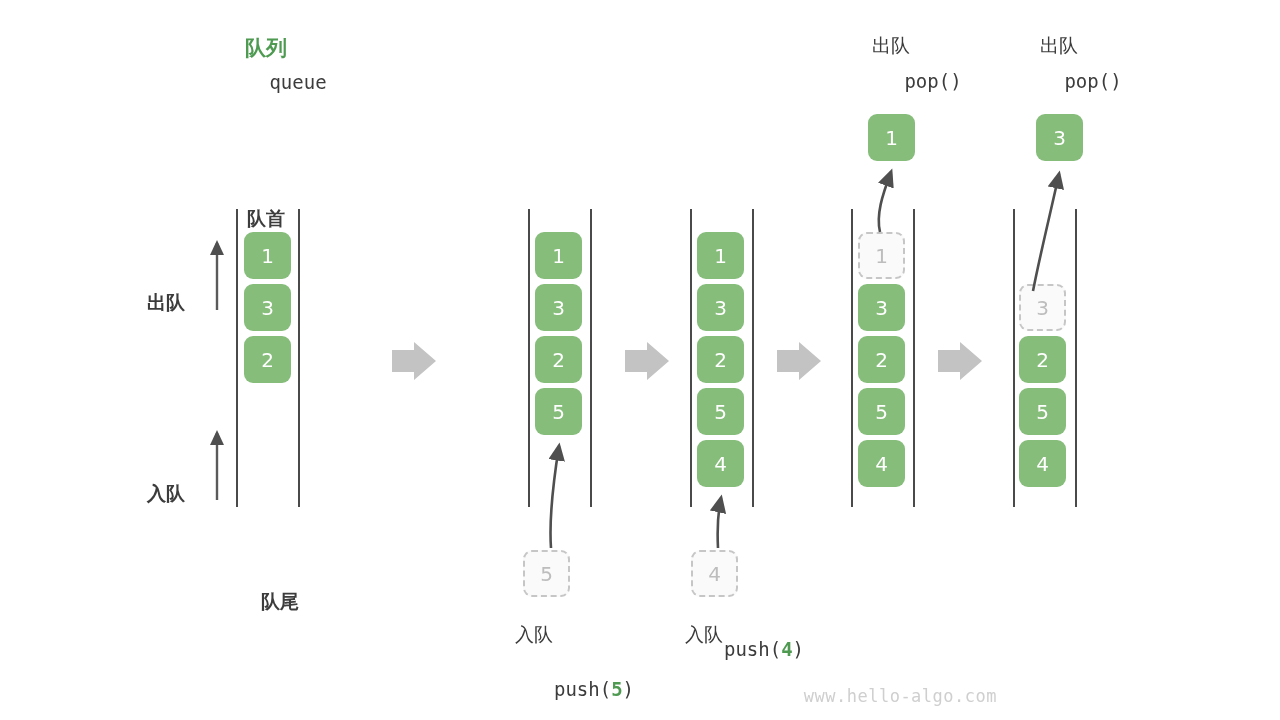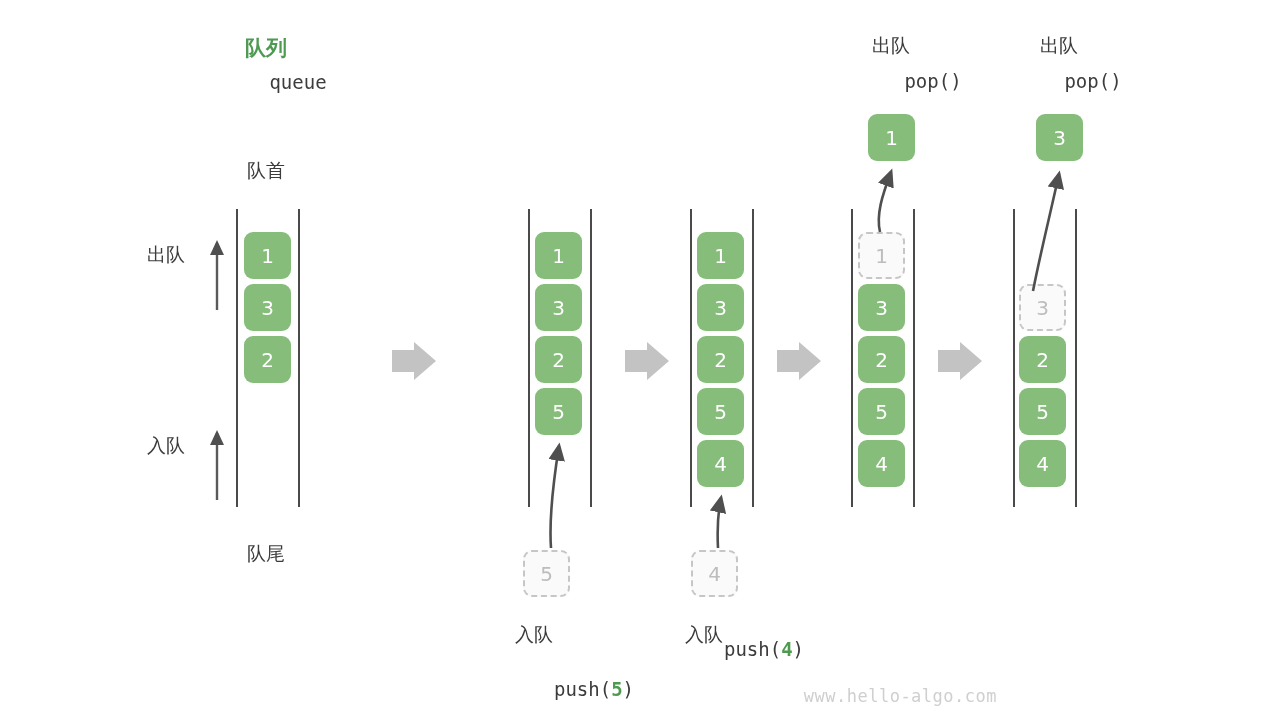--- a/index.html
+++ b/index.html
@@ -7,21 +7,21 @@
     width:1280px;height:720px;
     background:#ffffff;
     font-family:"DejaVu Sans","Liberation Sans",sans-serif;
     overflow:hidden;
     position:relative;
   }
   #stage{position:absolute;left:0;top:0;width:1019px;height:720px;}
 
   
   .lbl{position:absolute;white-space:nowrap;color:#3c3c3c;}
-  .lbl-cn{font-family:"DejaVu Sans","Liberation Sans",sans-serif;font-weight:normal;font-size:19px;}
+  .lbl-cn{font-family:"DejaVu Sans","Liberation Sans",sans-serif;font-weight:bold;font-size:19px;margin-top:48px;}
   .lbl-mono{font-family:"DejaVu Sans Mono","Liberation Mono",monospace;font-size:19px;color:#3c3c3c;margin-left:32px;}
   .title-cn{font-family:"DejaVu Sans","Liberation Sans",sans-serif;font-weight:bold;font-size:21px;color:#4e9a51;}
   .op-cn{font-family:"DejaVu Sans","Liberation Sans",sans-serif;font-weight:normal;font-size:19px;color:#3c3c3c;}
   .green-num{color:#4e9a51;font-weight:bold;}
   .center{transform:translateX(-50%);text-align:center;}
 
   
   .rail{position:absolute;width:1.6px;background:#4a4a4a;}
 
   
@@ -54,21 +54,21 @@
 </style>
 </head>
 <body>
 
 <div id="stage">
 
   <div class="lbl title-cn center" style="left:266px;top:34px;">队列</div>
   <div class="lbl lbl-mono center" style="left:266px;top:71px;">queue</div>
 
   <div class="lbl lbl-cn center" style="left:266px;top:158px;">队首</div>
-  <div class="lbl lbl-cn center" style="left:266px;top:541px;">队尾</div>
+  <div class="lbl lbl-cn center" style="left:280px;top:541px;">队尾</div>
 
   <div class="lbl lbl-cn" style="left:147px;top:242px;">出队</div>
   <div class="lbl lbl-cn" style="left:147px;top:433px;">入队</div>
 
   <div class="rail" style="left:236px;top:209px;height:298px;"></div>
   <div class="rail" style="left:298px;top:209px;height:298px;"></div>
 
   <div class="rail" style="left:528px;top:209px;height:298px;"></div>
   <div class="rail" style="left:590px;top:209px;height:298px;"></div>
 

